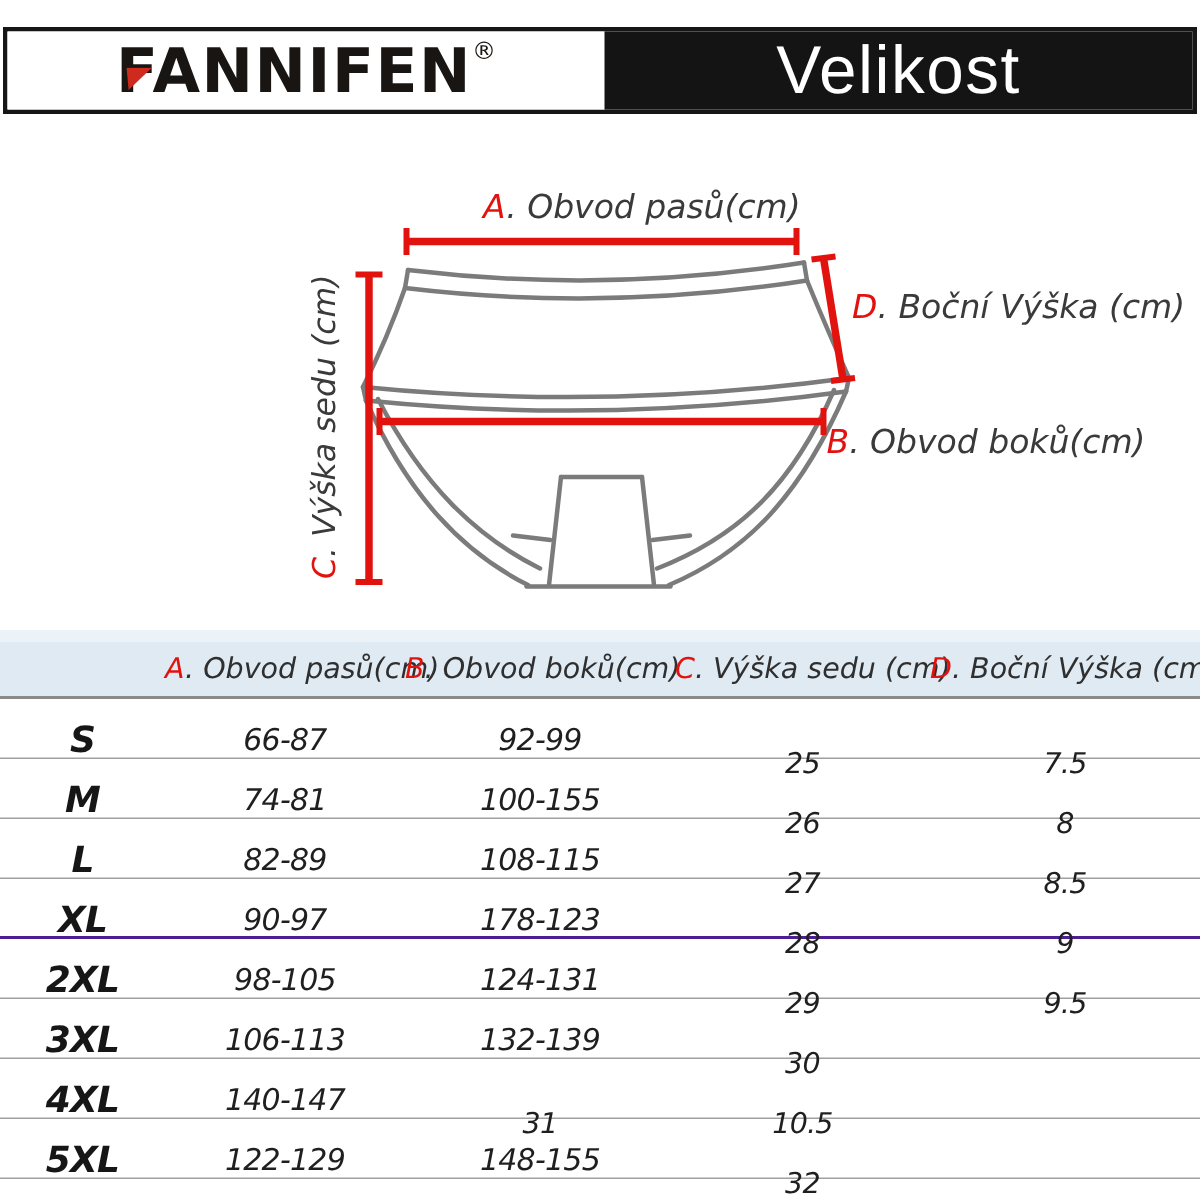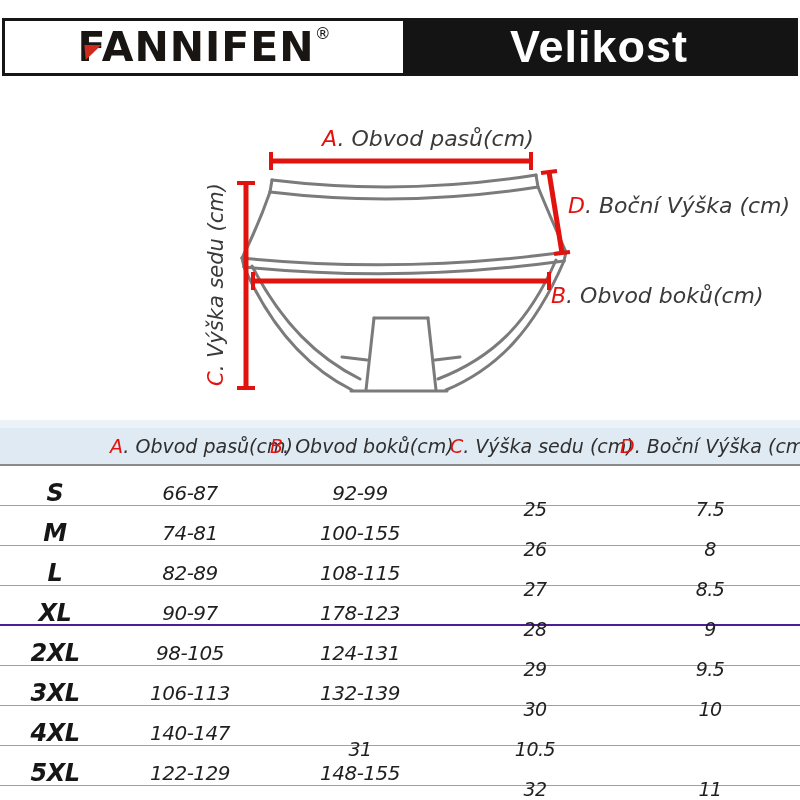--- a/index.html
+++ b/index.html
@@ -14,21 +14,21 @@
   
   .hdr{position:absolute;left:2px;top:18px;width:796px;height:58px;
     border:3px solid #161616;display:flex;background:#fff;}
   .hdr-left{width:398px;display:flex;align-items:center;justify-content:center;background:#fff;}
   .hdr-right{flex:1;background:var(--blk);display:flex;align-items:center;justify-content:center;}
   .logo{position:relative;font-family:"DejaVu Sans",sans-serif;font-weight:800;
     font-size:41px;letter-spacing:1px;color:#181512;line-height:1;}
   .logo .ftri{position:absolute;left:7px;top:19px;width:17px;height:15px;
     background:#cf2a1e;clip-path:polygon(0 0,100% 0,8% 100%);}
   .logo .reg{font-size:16px;font-weight:400;vertical-align:22px;letter-spacing:0;}
-  .hdr-title{color:#fff;font-size:45px;letter-spacing:1px;font-weight:700;}
+  .hdr-title{color:#fff;font-size:45px;letter-spacing:1px;font-weight:400;}
 
   
   .diagram{position:absolute;left:0;top:0;width:800px;height:430px;}
   .dlabel{position:absolute;font-family:"DejaVu Sans",sans-serif;font-style:italic;
     font-size:22px;color:#3a3a3a;white-space:nowrap;}
   .dlabel .lt{color:var(--red);}
   .clabel-box{position:absolute;left:201px;top:180px;width:30px;height:210px;
     display:flex;align-items:center;justify-content:center;}
   .clabel-box .vert{writing-mode:vertical-rl;transform:rotate(180deg);
     font-family:"DejaVu Sans",sans-serif;font-style:italic;font-size:21px;color:#3a3a3a;
@@ -161,29 +161,27 @@
       <div class="cell">98-105</div>
       <div class="cell">124-131</div>
       <div class="cell small">29</div>
       <div class="cell small">9.5</div>
     </div>
     <div class="trow">
       <div class="cell size">3XL</div>
       <div class="cell">106-113</div>
       <div class="cell">132-139</div>
       <div class="cell small">30</div>
-      <div class="cell small">10</div>
     </div>
     <div class="trow">
       <div class="cell size">4XL</div>
       <div class="cell">140-147</div>
       <div class="cell small">31</div>
       <div class="cell small">10.5</div>
     </div>
     <div class="trow">
       <div class="cell size">5XL</div>
       <div class="cell">122-129</div>
       <div class="cell">148-155</div>
       <div class="cell small">32</div>
-      <div class="cell small">11</div>
     </div>
   </div>
 </div>
 
 </body></html>

